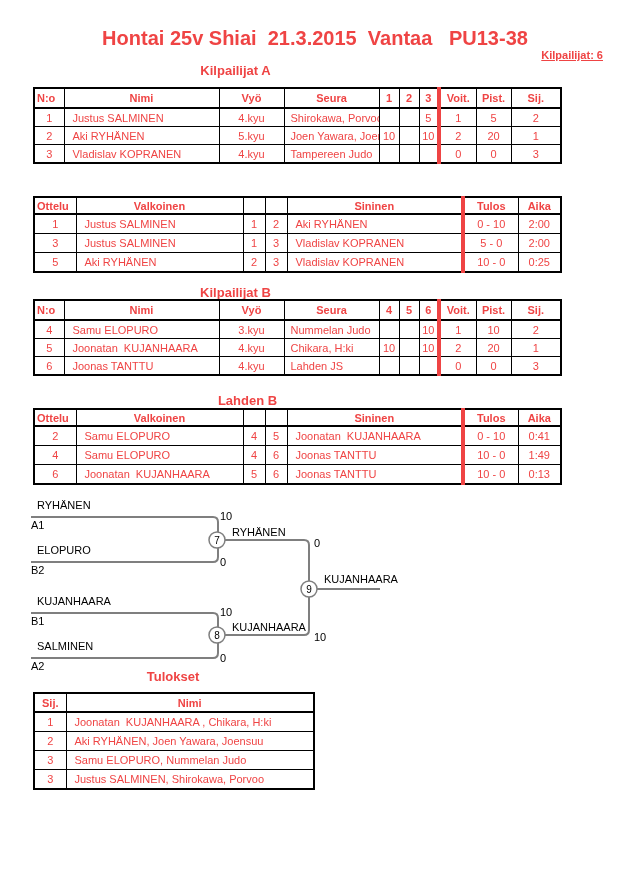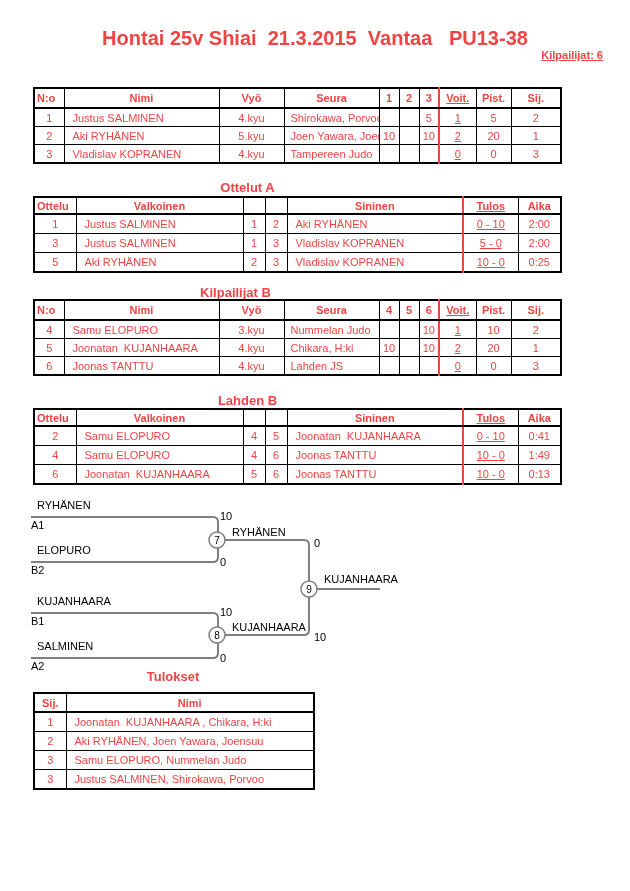--- a/index.html
+++ b/index.html
@@ -17,34 +17,35 @@
   th{font-weight:bold;border-bottom:2px solid #000;height:18px;margin-top:16px;}
   .ktable td{height:17px;}
   .mtable td{height:18px;}
   .rtable td{height:18px;}
   .ktable th{height:18px;}
   .mtable th{height:15px;}
   .rtable th{height:17px;}
   .al{text-align:left;padding-left:2px;}
   .name{text-align:left;padding-left:8px;}
   .club{text-align:left;padding-left:6px;}
-  .thick-l{border-left:2px solid #ef4444;text-decoration:underline;}
+  .thick-l{border-left:4px solid #ef4444;}
   svg text{font-family:"Liberation Sans",sans-serif;font-size:11px;fill:#000;}
   svg text.node-num{font-size:10px;text-anchor:middle;}
   svg path,svg line{stroke:#7f7f7f;stroke-width:2;fill:none;}
   svg circle{fill:#fff;stroke:#7f7f7f;stroke-width:1.5;}
 </style>
 </head>
 <body>
 
 <div class="page">
 
   <div class="title">Hontai 25v Shiai  21.3.2015  Vantaa   PU13-38</div>
   <div class="comp-count">Kilpailijat: 6</div>
 
+  <div class="heading" style="top:63px;left:33px;width:405px;">Kilpailijat A</div>
 
   <table class="ktable" style="top:87px;left:33px;width:527px;">
     <colgroup>
         <col style="width:30px">
         <col style="width:155px">
         <col style="width:65px">
         <col style="width:95px">
         <col style="width:20px">
         <col style="width:20px">
         <col style="width:20px">
@@ -97,21 +98,20 @@
       <td></td>
       <td></td>
       <td></td>
       <td class="thick-l">0</td>
       <td>0</td>
       <td>3</td>
     </tr>
   </tbody>
     </table>
 
-  <div class="heading" style="top:180px;left:33px;width:429px;">Ottelut A</div>
 
   <table class="mtable" style="top:196px;left:33px;width:527px;">
     <colgroup>
         <col style="width:42px">
         <col style="width:167px">
         <col style="width:22px">
         <col style="width:22px">
         <col style="width:176px">
         <col style="width:55px">
         <col style="width:43px">

